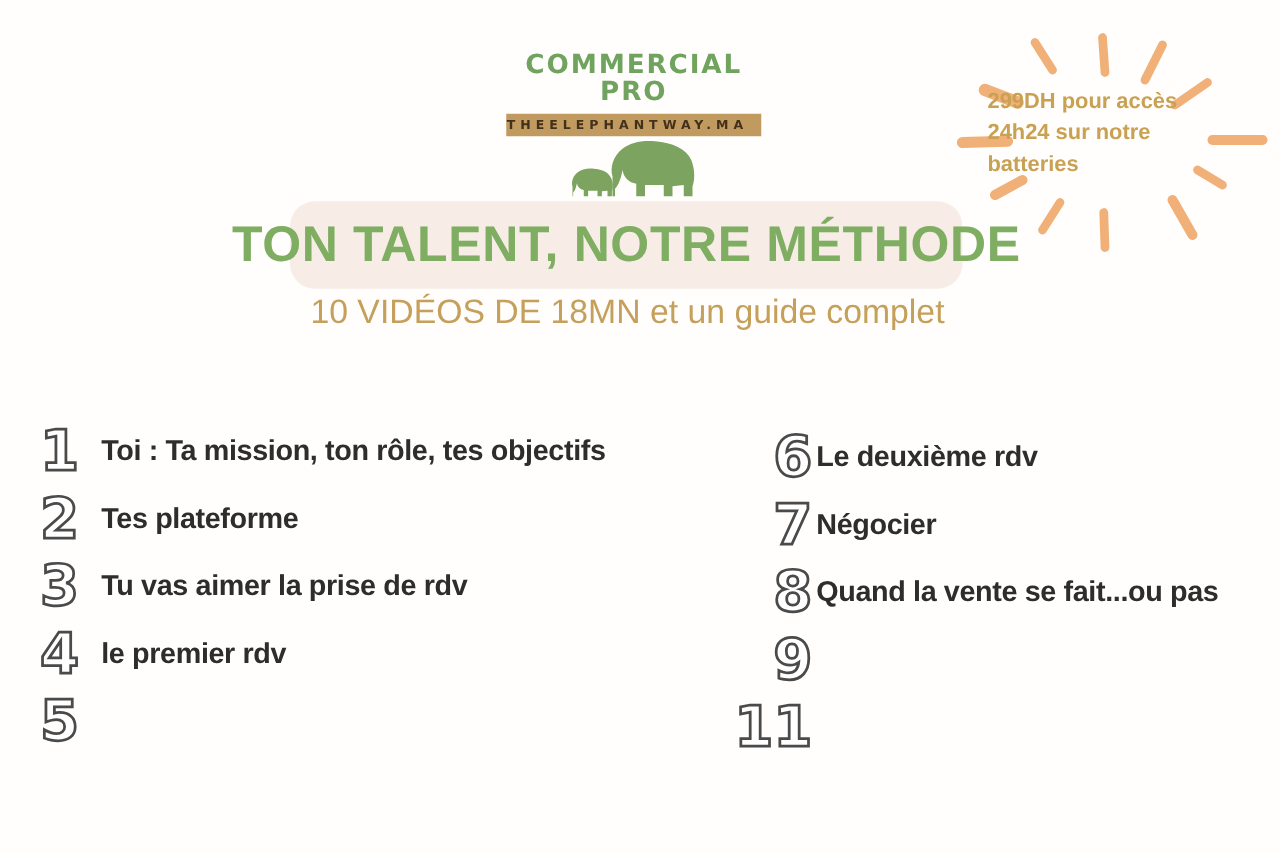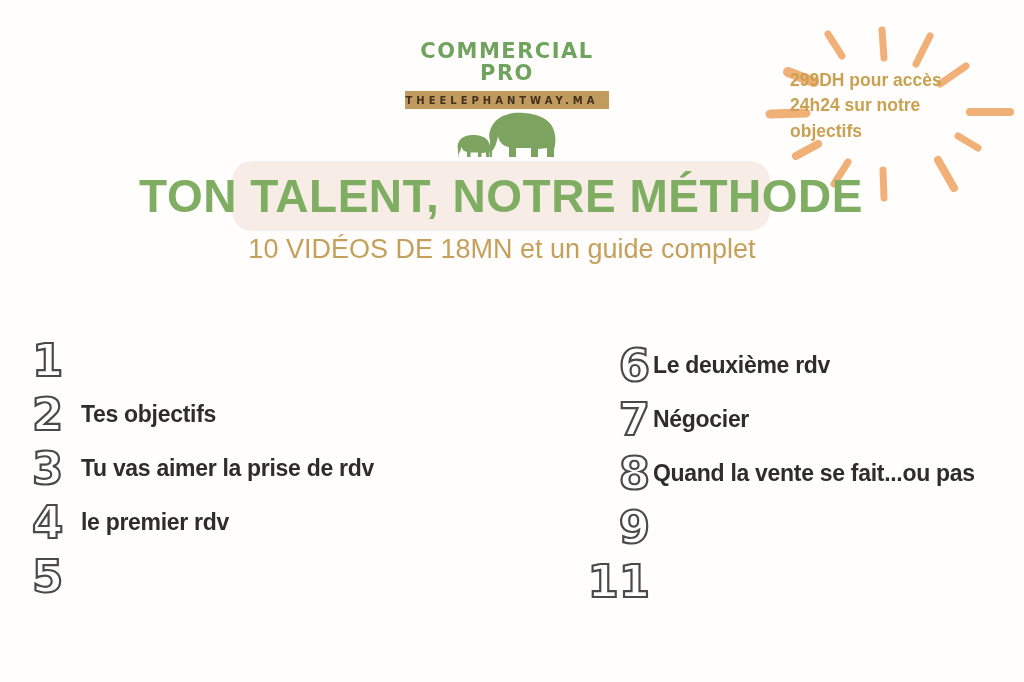--- a/index.html
+++ b/index.html
@@ -47,21 +47,21 @@
     letter-spacing:0px;
   }
 
   
   .title-banner{
     position:absolute;left:232px;top:161px;width:538px;height:70px;
     background:#f7ede6;border-radius:20px;
     display:flex;align-items:center;justify-content:center;
   }
   .title-banner .title{
-    color:#7fae63;font-weight:bold;font-size:46px;letter-spacing:0.5px;
+    color:#7fae63;font-weight:bold;font-size:40px;letter-spacing:0.5px;
     white-space:nowrap;
   }
   .subtitle{
     position:absolute;left:182px;top:234px;width:640px;
     text-align:center;
     color:#c5a05b;font-weight:normal;font-size:27px;letter-spacing:0px;
     white-space:nowrap;
   }
 
   
@@ -122,36 +122,37 @@
         <line x1="72" y1="166" x2="86" y2="144" stroke-width="7"></line>
         <line x1="34" y1="138" x2="56" y2="126" stroke-width="8"></line>
         <line x1="8" y1="96" x2="44" y2="95" stroke-width="9"></line>
         <line x1="26" y1="54" x2="52" y2="64" stroke-width="10"></line>
         <line x1="66" y1="16" x2="80" y2="38" stroke-width="7"></line>
       </g>
     </svg>
     <div class="burst-text">
       <div>299DH pour accès</div>
       <div>24h24 sur notre</div>
-      <div>objectifs</div>
+      <div>batteries</div>
     </div>
   </div>
 
   <div class="title-banner">
     <div class="title">TON TALENT, NOTRE MÉTHODE</div>
   </div>
   <div class="subtitle">10 VIDÉOS DE 18MN et un guide complet</div>
 
   <ul class="modules left">
     <li>
       <span class="num">1</span>
+      <span class="label">Toi : Ta mission, ton rôle, tes objectifs</span>
     </li>
     <li>
       <span class="num">2</span>
-      <span class="label">Tes objectifs</span>
+      <span class="label">Tes plateforme</span>
     </li>
     <li>
       <span class="num">3</span>
       <span class="label">Tu vas aimer la prise de rdv</span>
     </li>
     <li>
       <span class="num">4</span>
       <span class="label">le premier rdv</span>
     </li>
     <li>

